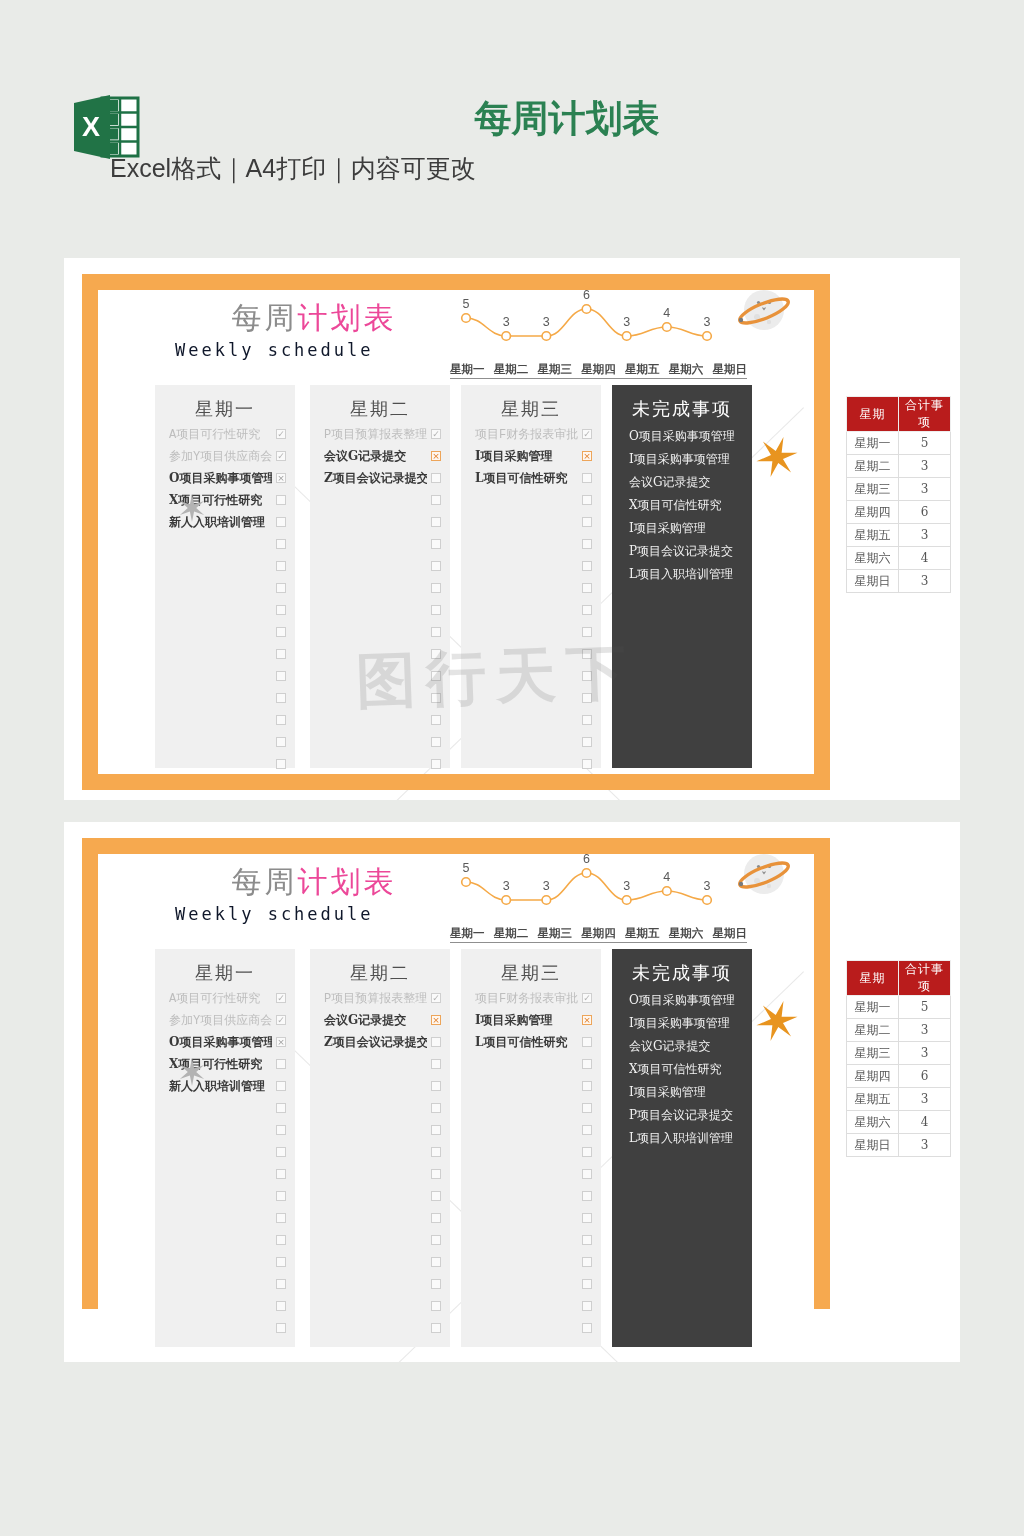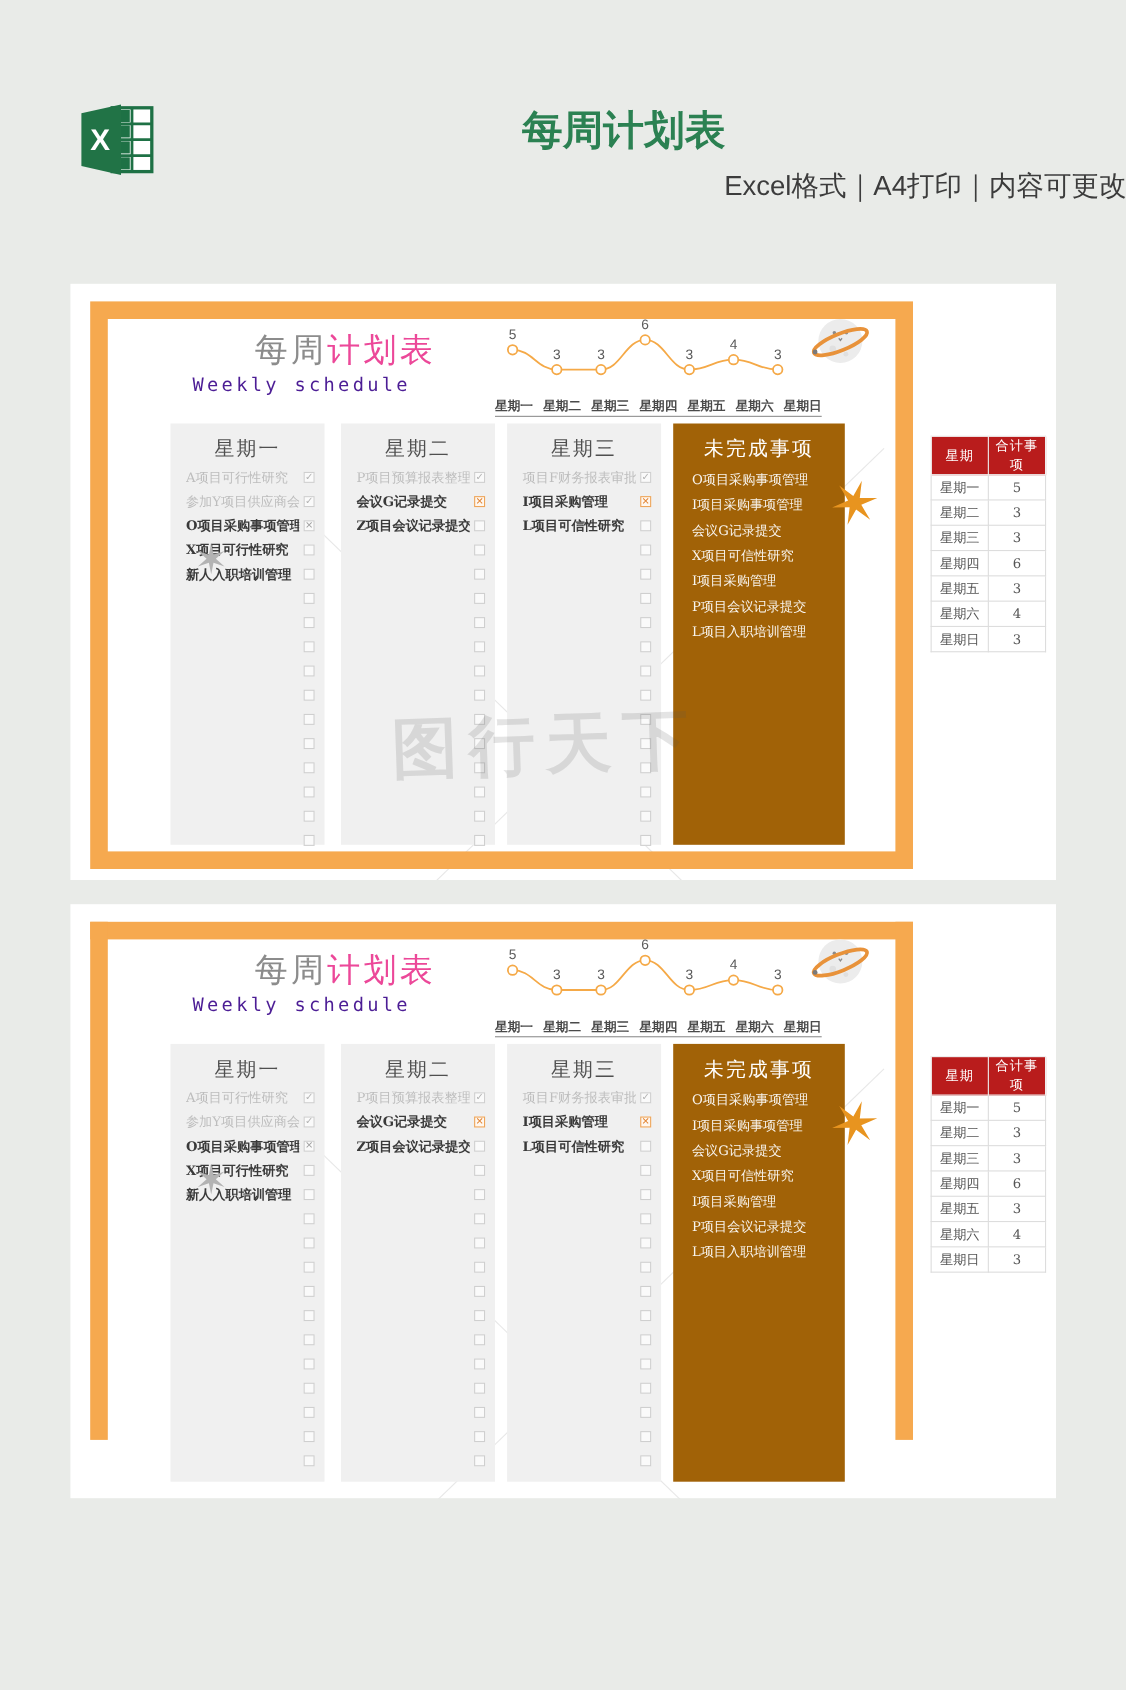--- a/index.html
+++ b/index.html
@@ -5,61 +5,61 @@
   * { margin:0; padding:0; box-sizing:border-box; }
   html,body { background:#dfe1df; }
   .page { position:relative; width:1024px; height:1536px; background:#e9ebe8; overflow:hidden;
           font-family:"DejaVu Serif", serif; margin:0 auto; }
 
   
   .app-logo { position:absolute; left:72px; top:90px; width:70px; height:72px; }
   .main-title { position:absolute; left:110px; right:0; top:94px; text-align:center;
                 font-size:37px; font-weight:bold; color:#2b8152;
                 font-family:"Liberation Sans", sans-serif; }
-  .main-subtitle { position:absolute; left:110px; right:0; top:152px; text-align:right;
+  .main-subtitle { position:absolute; left:110px; right:0; top:152px; text-align:left;
                    font-size:25px; color:#3c3c3c; font-family:"Liberation Sans", sans-serif; }
 
   
   .card { position:absolute; left:64px; width:896px; background:#ffffff; }
   #card-1 { top:258px; height:542px; }
   #card-2 { top:822px; height:540px; }
   .card { overflow:hidden; }
 
   .frame { position:absolute; left:18px; top:16px; width:748px; height:516px;
            border:16px solid #F6A94F; }
   .card--cut .frame { height:471px; border-bottom:none; }
 
   .card-title { position:absolute; left:130px; top:40px; width:240px; text-align:center;
                 font-size:30px; letter-spacing:3px; color:#8c8c8c; }
   .card-title .accent { color:#ec4899; }
   .card-sub-en { position:absolute; left:111px; top:82px; font-size:17px; letter-spacing:3px;
-                 color:#4c1d95; font-family:"DejaVu Sans Mono", monospace; }
+                 color:#0f172a; font-family:"DejaVu Sans Mono", monospace; }
 
   .chart { position:absolute; left:380px; top:18px; width:280px; height:104px; }
 
   .axis-row { position:absolute; left:386px; top:104px; width:297px; height:17px;
               border-bottom:1px solid #8f8f8f; display:flex; justify-content:space-between;
               font-size:11.5px; font-weight:bold; color:#4a4a4a; }
   .axis-row span { white-space:nowrap; }
 
   .planet { position:absolute; left:672px; top:26px; width:56px; height:56px; }
 
   .day-col { position:absolute; top:127px; width:140px; height:383px; background:#f0f0f0; }
   .day-col.c1 { left:91px; } .day-col.c2 { left:246px; } .day-col.c3 { left:397px; }
-  .pending-col { position:absolute; left:548px; top:127px; width:156px; height:383px;
-                 background:#a16207; }
+  .pending-col { position:absolute; left:548px; top:127px; width:140px; height:383px;
+                 background:#404040; }
   .card--cut .day-col, .card--cut .pending-col { height:398px; }
 
   .col-header { margin-top:12px; height:24px; line-height:24px; text-align:center;
                 font-size:18px; color:#4f4f4f; letter-spacing:2px; }
   .pending-col .col-header { color:#ffffff; }
   .rows { margin-top:2px; }
   .task-row { height:22px; display:flex; align-items:center; padding:0 9px 0 14px; }
   .task-text { flex:1 1 auto; font-size:12px; white-space:nowrap; overflow:hidden; }
-  .task-text.faded { color:#bdbdbd; }
+  .task-text.faded { color:#bdbdbd;font-family:Liberation Mono, monospace; }
   .task-text.normal { color:#3a3a3a; font-weight:bold; }
   .checkbox { flex:0 0 auto; width:10px; height:10px; border:1px solid #cfcfcf;
               font-size:9px; line-height:8px; text-align:center; color:#b2b2b2;
               margin-left:4px; background:#fafafa;
               font-family:"DejaVu Sans", sans-serif; }
   .checkbox.cross-orange { border-color:#eda55a; color:#e07f2a; background:#fff7ef; }
   .checkbox.cross-gray { color:#9f9f9f; }
   .pending-rows { margin-top:4px; }
   .pending-row { height:23px; display:flex; align-items:center; padding-left:17px;
                  font-size:12px; color:rgba(255,255,255,0.93); white-space:nowrap; overflow:hidden; }

